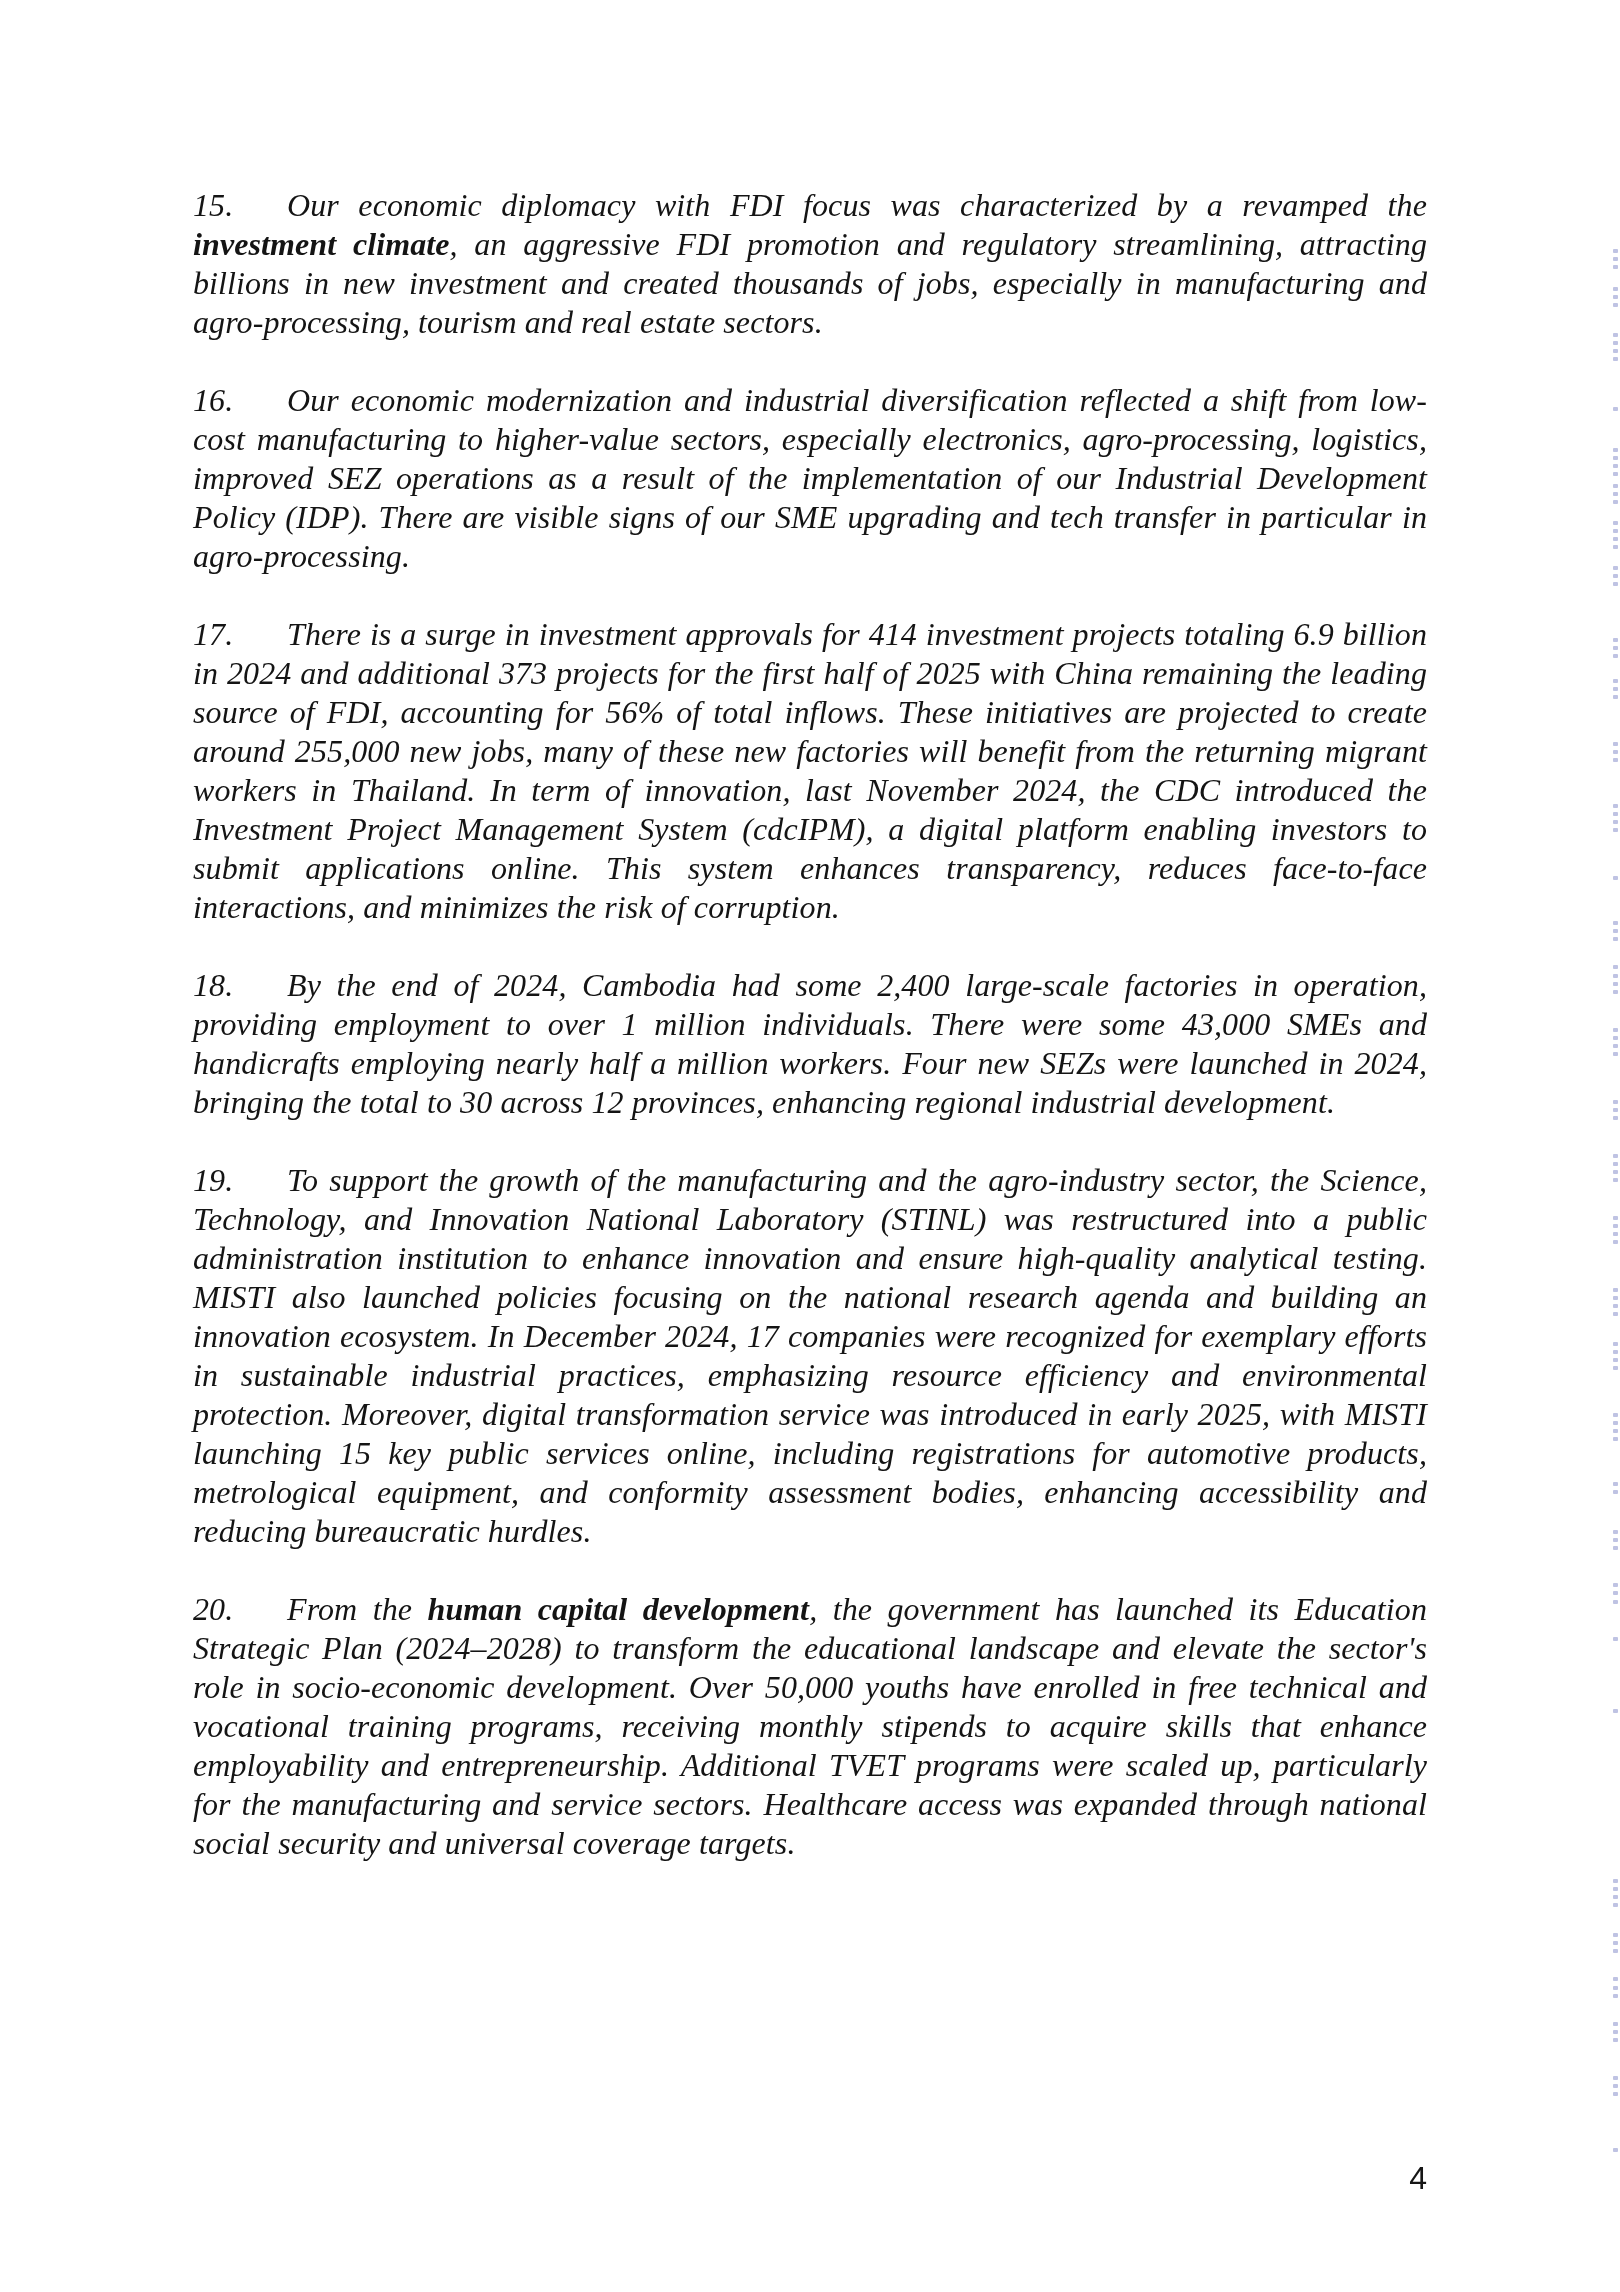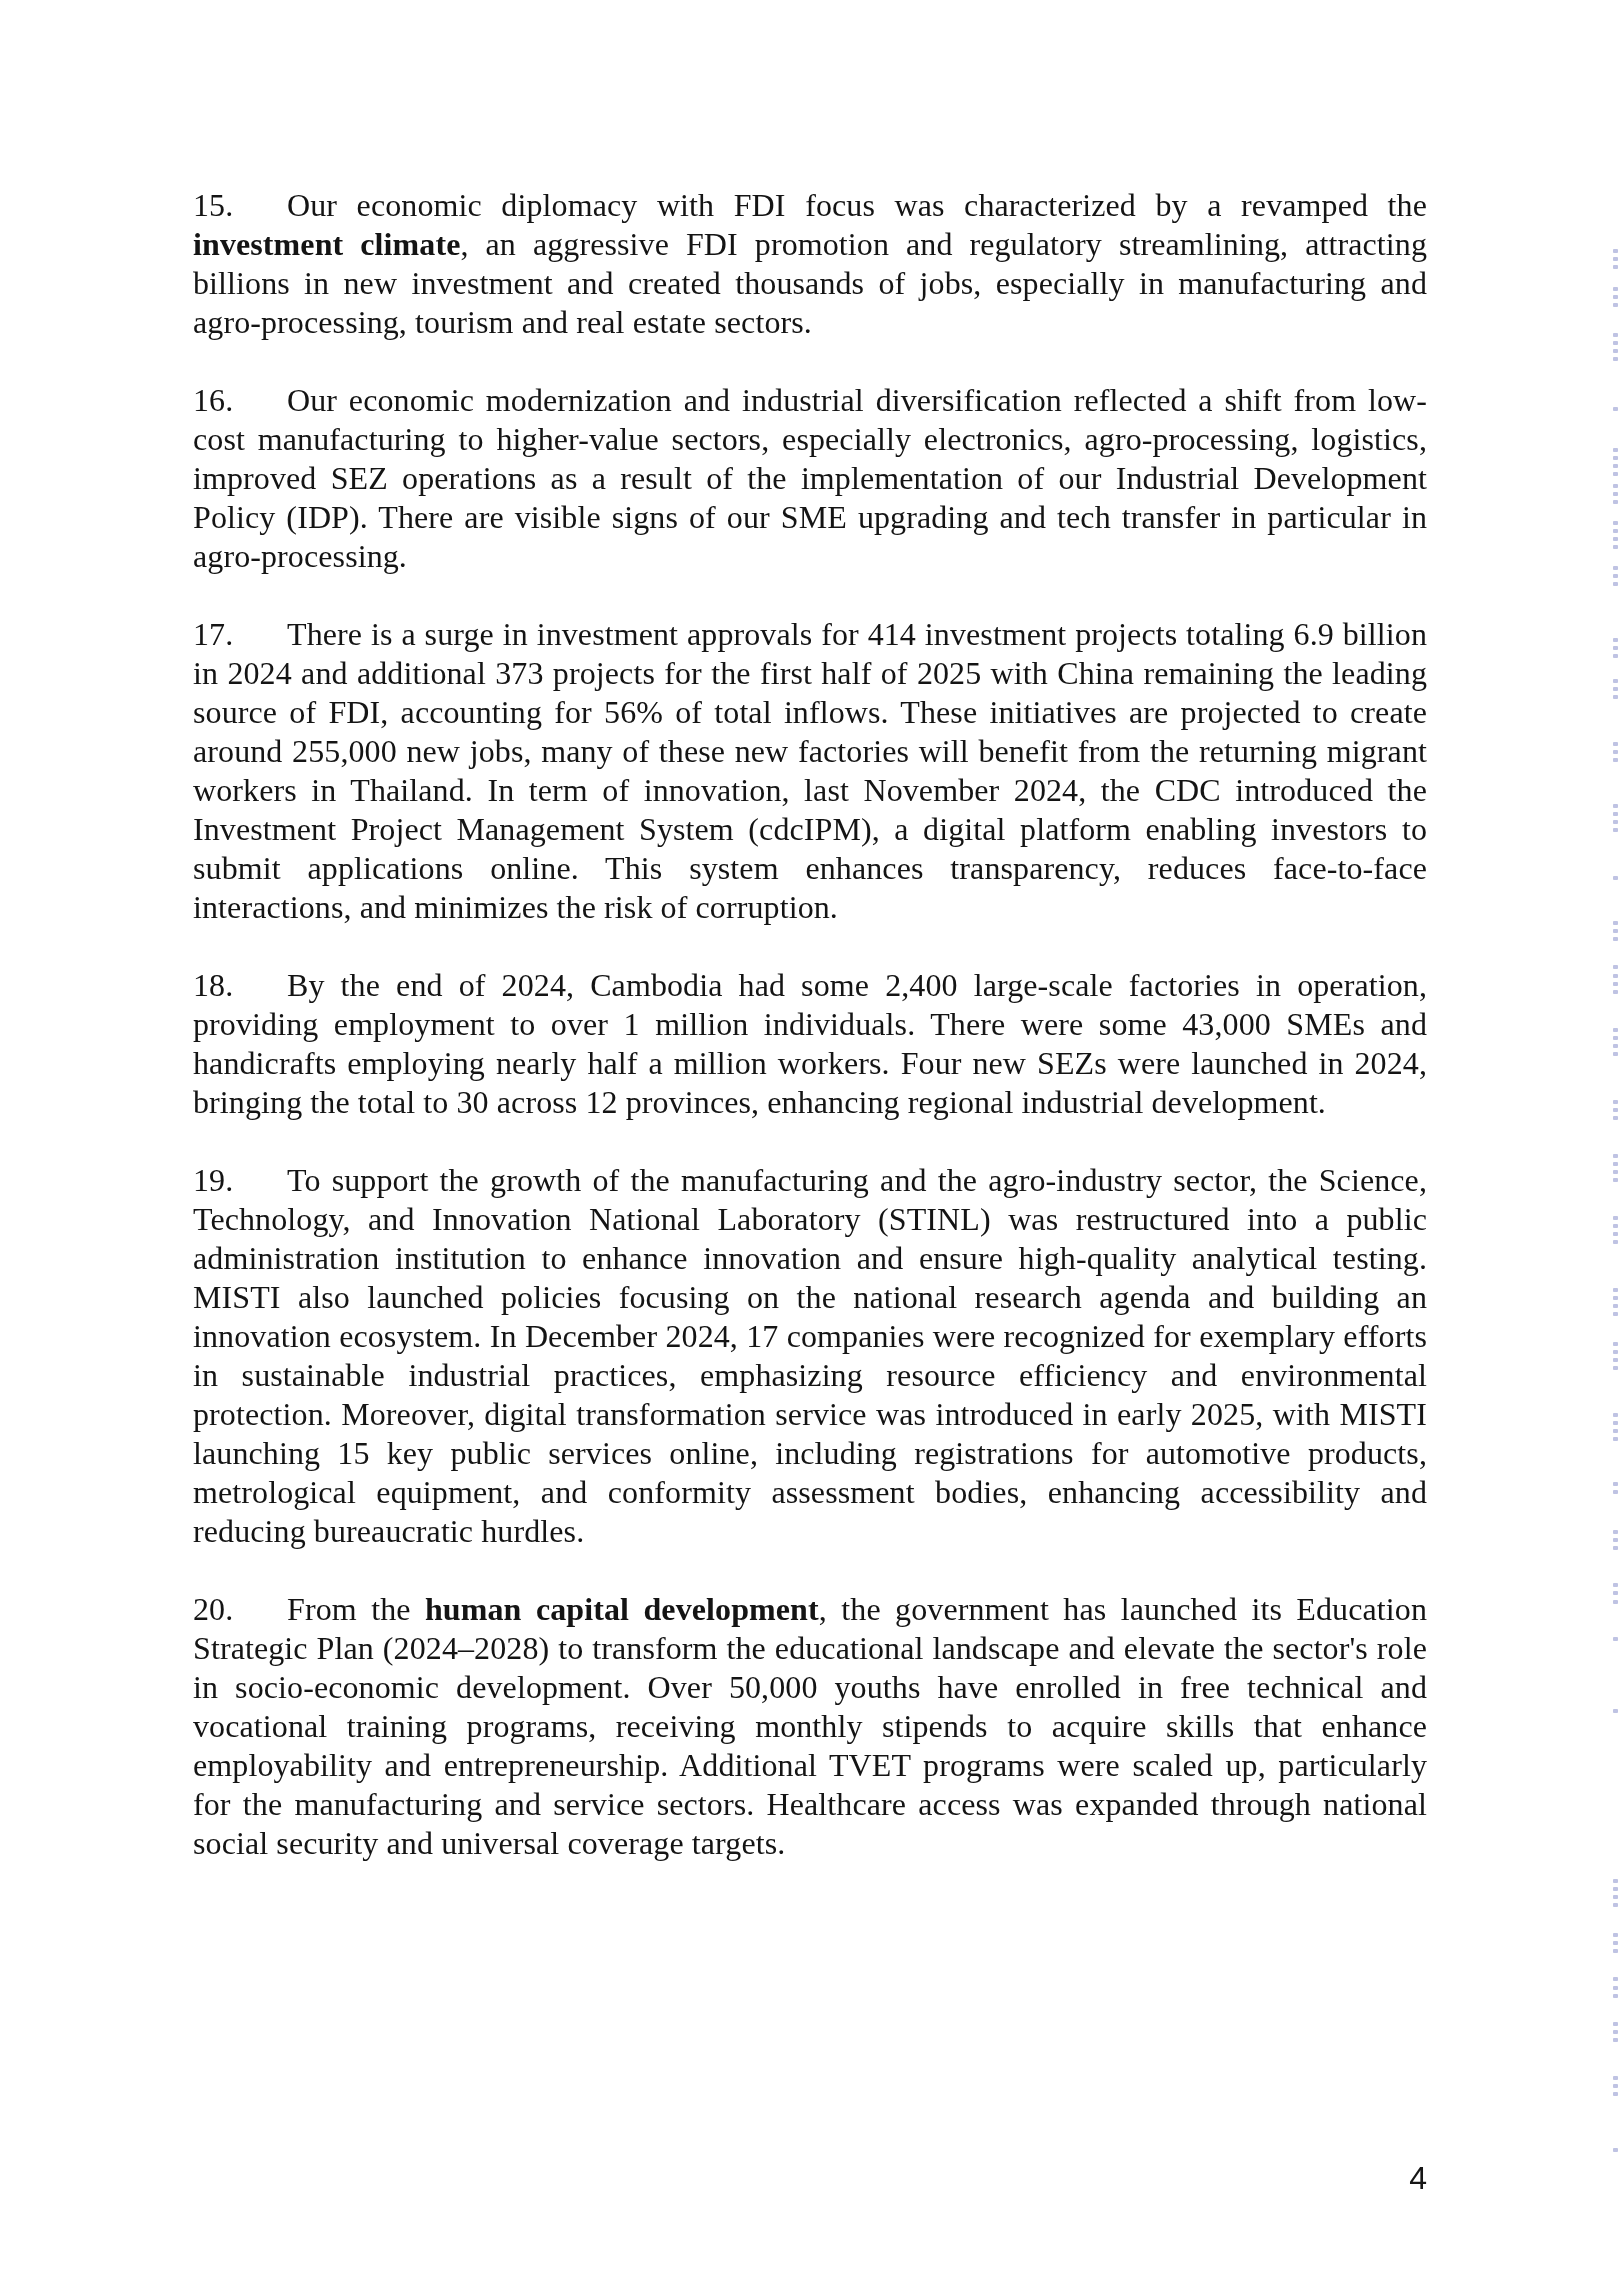--- a/index.html
+++ b/index.html
@@ -13,20 +13,21 @@
     height: 2293px;
     background: #ffffff;
     overflow: hidden;
     font-family: "Liberation Serif", serif;
   }
   .content {
     position: absolute;
     left: 193px;
     top: 186px;
     width: 1234px;
+    font-style: italic;
   }
   p.para {
     margin: 0 0 39px 0;
     font-size: 32px;
     line-height: 39px;
     text-align: justify;
     color: #141414;
     letter-spacing: 0.1px;
   }
   p.para:last-child { margin-bottom: 0; }

